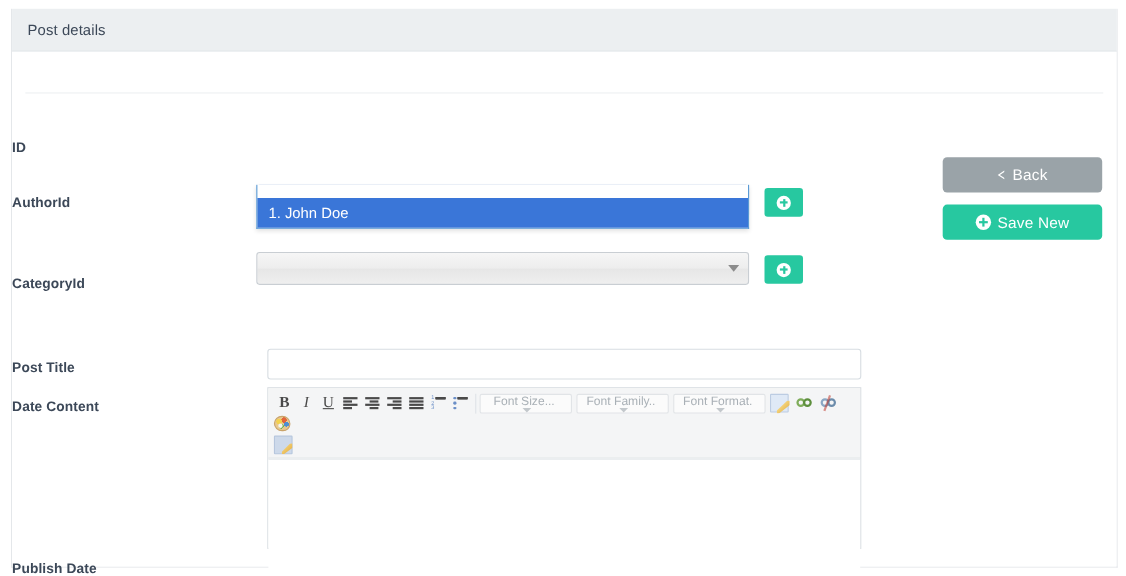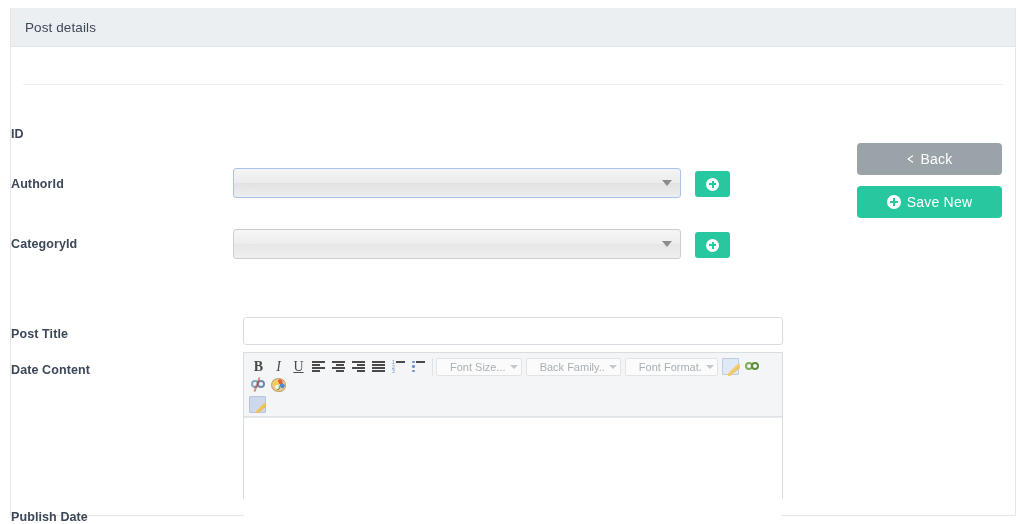--- a/index.html
+++ b/index.html
@@ -221,24 +221,25 @@
   .tb-combo {
     height: 18px;
     min-width: 84px;
     border: 1px solid #e1e4e7;
     background: #fbfbfb;
     border-radius: 2px;
     margin-right: 4px;
     display: flex;
     align-items: center;
     justify-content: space-between;
-    padding: 0 3px 0 13px;
+    padding: 0 3px 0 0;
     font-size: 11px;
     color: #a9b0b6;
     cursor: pointer;
+    flex-direction: column;
   }
   .tb-combo .cb-caret {
     width: 0; height: 0;
     border-left: 4px solid transparent;
     border-right: 4px solid transparent;
     border-top: 4px solid #c3c8cc;
     margin-left: 4px;
   }
 
   .tb-img {
@@ -393,31 +394,36 @@
         <div class="sel" style="left:222px;top:-4px;width:448px;">
           <span class="caret"></span>
         </div>
 
         <button class="btn-add" style="left:684px;top:-1px;">
           <span class="ico-pluscircle"></span>
         </button>
       </div>
 
       <div class="form-row" style="top:185px;">
-        <span class="lbl" style="left:0;top:5px;">CategoryId</span>
+        <span class="lbl" style="left:0;top:19px;">CategoryId</span>
 
         <div class="sel plain" style="left:222px;top:-3px;width:448px;">
           <span class="caret"></span>
         </div>
 
         <button class="btn-add" style="left:684px;top:0px;">
           <span class="ico-pluscircle"></span>
         </button>
       </div>
 
+      <div class="dd-list" style="left:222px;top:121px;width:448px;">
+        <div class="dd-opt sel-opt">
+          <span>1. John Doe</span>
+        </div>
+      </div>
 
       <div class="form-row" style="top:272px;">
         <span class="lbl" style="left:0;top:8px;">Post Title</span>
         <input class="txt" type="text" style="left: 232px; top: -2px; width: 540px;" placeholder="">
       </div>
 
       <div class="form-row" style="top:306px;">
         <span class="lbl" style="left:0;top:10px;">Date Content</span>
 
         <div class="editor" style="left:232px;top:-1px;width:540px;height:147px;">
@@ -481,21 +487,21 @@
               </span>
             </div>
 
             <div class="tb-sep"></div>
 
             <div class="tb-combo">
               <span>Font Size...</span>
               <span class="cb-caret"></span>
             </div>
             <div class="tb-combo">
-              <span>Back Family..</span>
+              <span>Font Family..</span>
               <span class="cb-caret"></span>
             </div>
             <div class="tb-combo">
               <span>Font Format.</span>
               <span class="cb-caret"></span>
             </div>
 
             <div class="tb-img ico-edit"></div>
             <div class="tb-img ico-link">
               <span class="chain">

